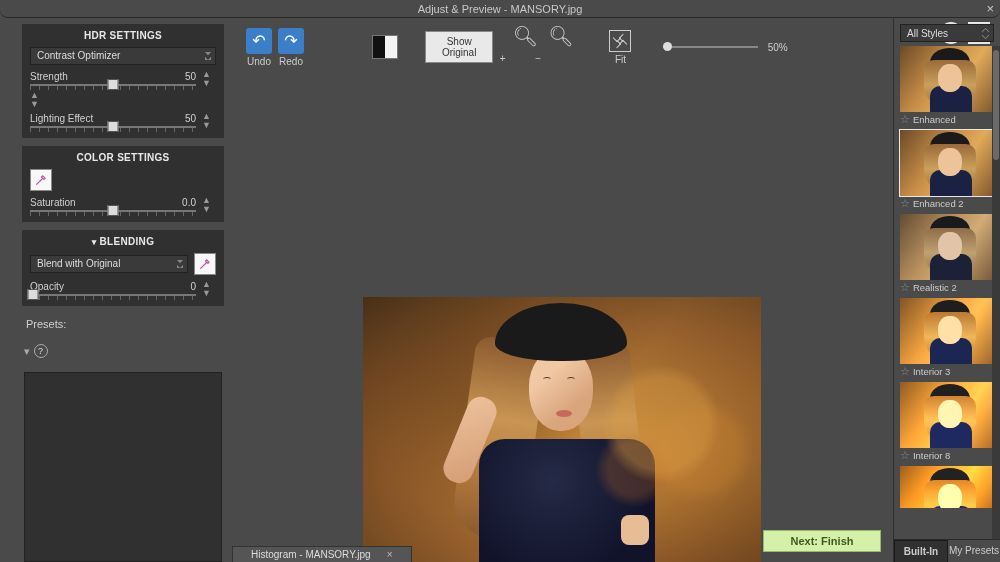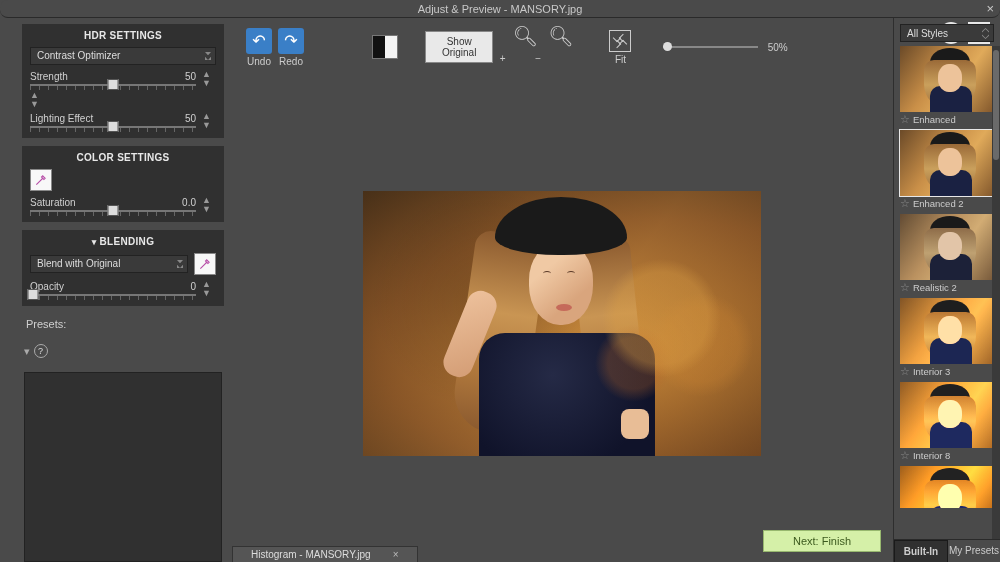--- a/index.html
+++ b/index.html
@@ -61,21 +61,21 @@
 .fit-icon span:nth-child(4)::before{bottom:2px;right:2px;top:auto;left:auto;transform:rotate(45deg);}
 .zoom-slider { width: 120px; height:2px; background:#888; position:relative; }
 .zoom-thumb { position:absolute; left:0; top:-4px; width:9px; height:9px; border-radius:50%; background:#ddd; cursor:pointer; }
 .zoom-label { font-size:10px; color:#ccc;text-align:center; }
 
 .topright-icons { position:absolute; right:10px; top:22px; display:flex; gap:6px; }
 .tri-icon { width:22px; height:22px; border-radius:50%; background:#e8e8e8; display:flex; align-items:center; justify-content:center; cursor:pointer; color:#444; }
 .sq-icon { width:22px; height:22px; background:#e8e8e8; display:grid; grid-template-columns:1fr 1fr 1fr; grid-template-rows:1fr 1fr 1fr; gap:1px; padding:2px; cursor:pointer;}
 .sq-icon span{background:#555;}
 
-.canvas { flex:1; display:flex; align-items:center; justify-content:center; padding-top: 8px; position:relative; }
+.canvas { flex:1; display:flex; align-items:flex-end; justify-content:center; padding-top: 8px; position:relative;font-weight:bold; }
 .photo { width:398px; height:265px; position:relative; overflow:hidden; background:
   radial-gradient(circle at 30% 40%, rgba(0,0,0,.15), transparent 35%),
   radial-gradient(ellipse 120% 90% at 70% 60%, rgba(210,140,50,.55), rgba(120,70,30,.7) 55%, rgba(60,40,20,.8) 90%),
   linear-gradient(125deg, #6b4a28 0%, #b07a3c 30%, #d59a4e 55%, #9d6a34 80%, #5a3d22 100%);
 }
 .photo::after{content:"";position:absolute;inset:0;background:
   radial-gradient(circle at 75% 48%, rgba(220,160,70,.35) 0 14%, transparent 18%),
   radial-gradient(circle at 85% 58%, rgba(200,130,50,.3) 0 10%, transparent 14%),
   radial-gradient(circle at 68% 65%, rgba(180,100,40,.3) 0 8%, transparent 12%);}
 .hat{position:absolute;left:132px;top:6px;width:132px;height:58px;background:radial-gradient(ellipse 60% 52% at 52% 30%, #1a1a1a 0 60%, transparent 62%), #1a1a1a;border-radius:50% 50% 48% 48%/70% 70% 30% 30%;}
@@ -84,21 +84,21 @@
 .face::after{content:"";position:absolute;left:38px;top:28px;width:8px;height:4px;border-top:1.5px solid #5a3a28;border-radius:50%;}
 .lips{position:absolute;left:193px;top:113px;width:16px;height:7px;background:#c56a5a;border-radius:50%;}
 .hair-l{position:absolute;left:100px;top:42px;width:72px;height:200px;background:linear-gradient(180deg,#8b5a2f 0%,#c99553 40%,#b0783c 70%,#8b5a2f 100%);border-radius:20px 6px 40px 50px;transform:rotate(8deg);}
 .hair-r{position:absolute;left:218px;top:48px;width:58px;height:190px;background:linear-gradient(180deg,#8b5a2f 0%,#c99553 40%,#b0783c 70%,#8b5a2f 100%);border-radius:6px 20px 50px 40px;transform:rotate(-6deg);}
 .arm{position:absolute;left:92px;top:98px;width:30px;height:90px;background:linear-gradient(140deg,#eec29d,#d39c74);border-radius:14px;transform:rotate(22deg);}
 .torso{position:absolute;left:116px;top:142px;width:176px;height:140px;background:radial-gradient(circle at 42% 30%,#252a46,#10132a 70%);border-radius:26px 26px 10px 10px;}
 .hand-r{position:absolute;left:258px;top:218px;width:28px;height:30px;background:#e8bd96;border-radius:8px;}
 
 .next-btn { position:absolute; right: 12px; bottom: 10px; width: 118px; height: 22px; background:#d5f0a8; border:1px solid #98b86f; color:#3c5a1e; display:flex; align-items:center; justify-content:center; font-size:11px; cursor:pointer; }
 
-.histogram-tab { position:absolute; left: 232px; bottom:0; background:#555; padding: 2px 18px; font-size:10px; color:#ddd; border: 1px solid #333; border-bottom: none; display:flex; gap:22px; align-items:center; }
+.histogram-tab { position:absolute; left: 232px; bottom:0; background:#555; padding: 2px 18px; font-size:10px; color:#ddd; border: 1px solid #333; border-bottom: none; display:flex; gap:16px; align-items:center; }
 .histogram-tab .x { cursor:pointer; color:#bbb; }
 
 
 .sidebar-right { width: 107px; background:#4a4a4a; display:flex; flex-direction:column; border-left:1px solid #2e2e2e; }
 .style-dd-row { padding: 6px 6px 4px 6px; }
 .style-dd { width:100%; height:18px; background:#3a3a3a; border:1px solid #222; font-size:10px; color:#ddd; padding:0 6px; display:flex; align-items:center; position:relative; cursor:pointer;}
 .style-dd::after{content:"";position:absolute;right:4px;top:3px;width:7px;height:11px;background:linear-gradient(#888,#888);clip-path:polygon(0 30%,50% 0,100% 30%,100% 40%,50% 10%,0 40%,0 60%,50% 90%,100% 60%,100% 70%,50% 100%,0 70%);}
 .thumbs { flex:1; overflow:hidden; padding: 0 6px; position:relative;}
 .thumb { margin-bottom: 4px; }
 .thumb-img { width: 98px; height: 66px; background: linear-gradient(125deg,#6b4a28 0%,#c98f48 40%,#e0aa5a 60%,#7a5028 100%); position:relative; overflow:hidden;}

